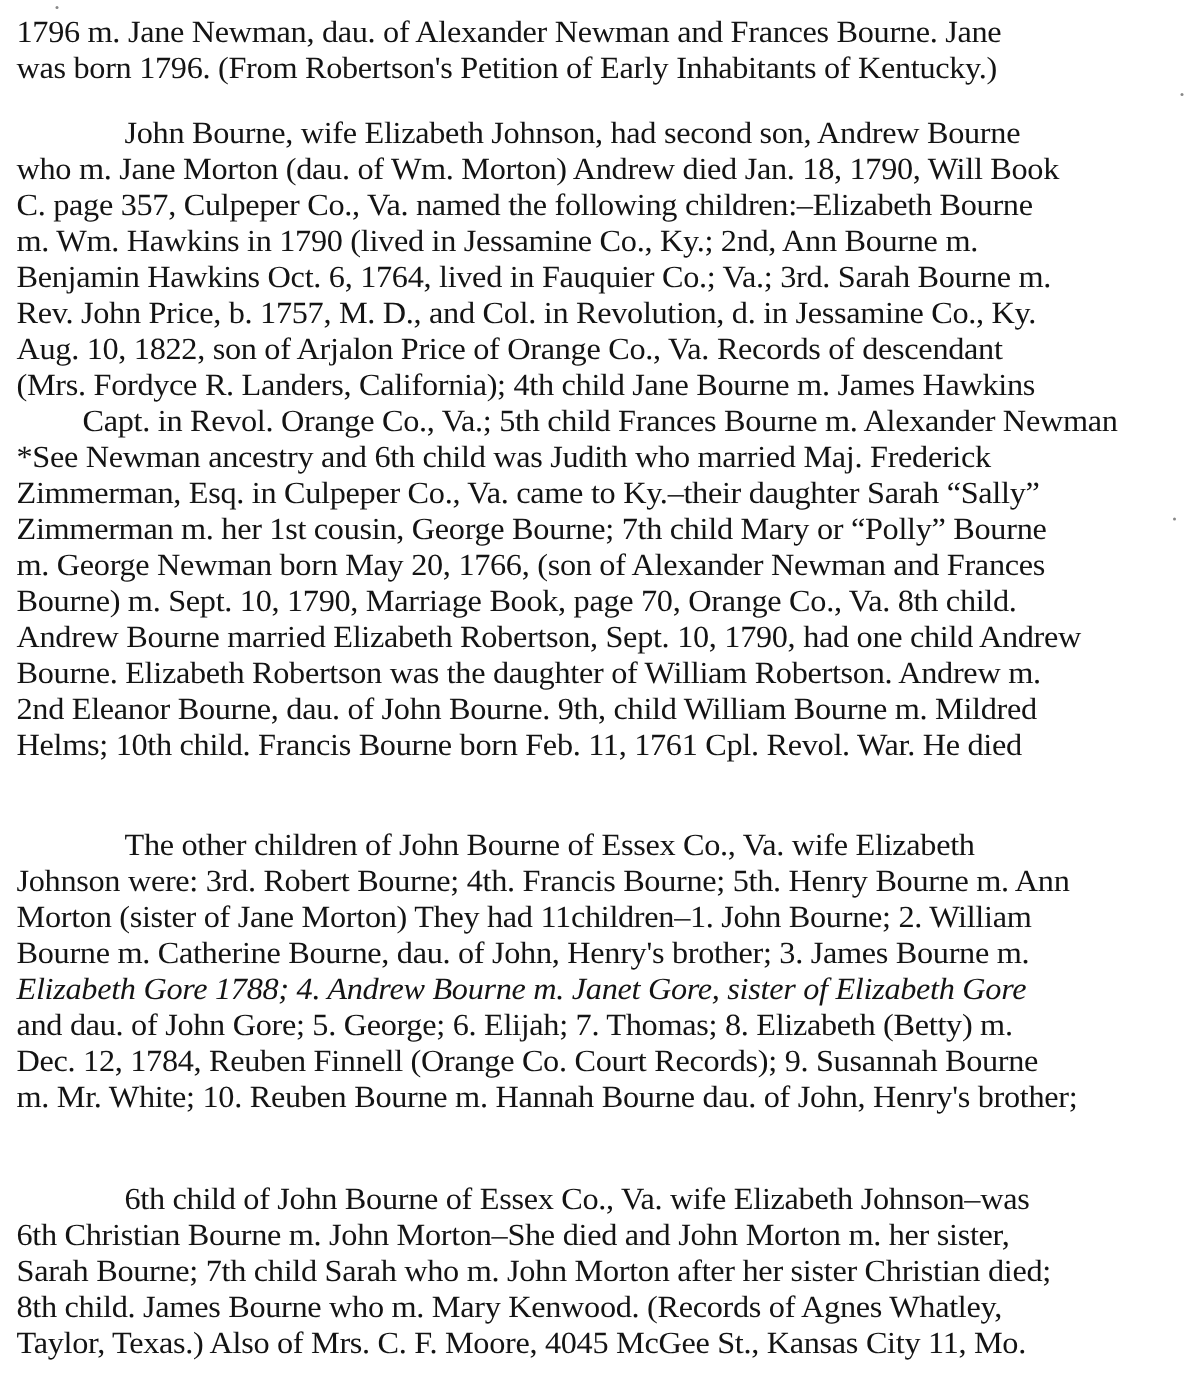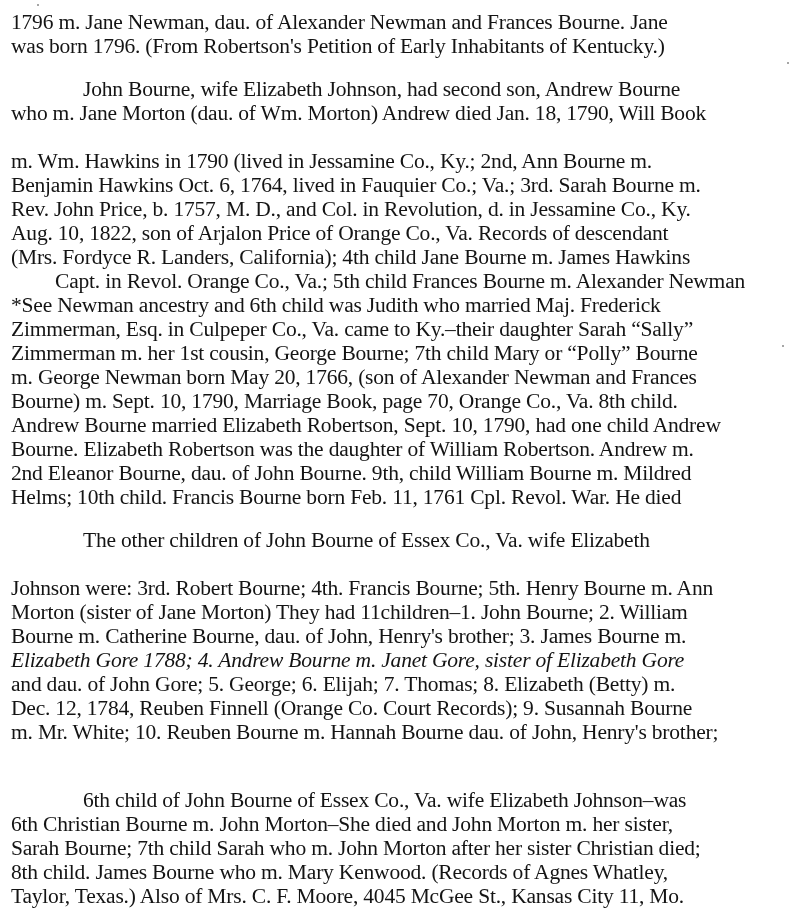--- a/index.html
+++ b/index.html
@@ -35,37 +35,38 @@
 </head>
 <body>
 
 <div class="page">
 
   <div class="line" style="top: 10px; text-align: left; text-align-last: left;"><span style="display: inline-block; transform-origin: left center; transform: scaleX(1.05);">1796 m. Jane Newman, dau. of Alexander Newman and Frances Bourne.  Jane</span></div>
   <div class="line" style="top: 34px; text-align: left; text-align-last: left;"><span style="display: inline-block; transform-origin: left center; transform: scaleX(1.05);">was born 1796.  (From Robertson's Petition of Early Inhabitants of Kentucky.)</span></div>
 
   <div class="line indent" style="top: 77px; text-align: left; text-align-last: left;"><span style="display: inline-block; transform-origin: left center; transform: scaleX(1.05);">John Bourne, wife Elizabeth Johnson, had second son, Andrew Bourne</span></div>
   <div class="line" style="top: 101px; text-align: left; text-align-last: left;"><span style="display: inline-block; transform-origin: left center; transform: scaleX(1.05);">who m. Jane Morton (dau. of Wm. Morton)  Andrew died Jan. 18, 1790, Will Book</span></div>
+  <div class="line" style="top: 125px; text-align: left; text-align-last: left;"><span style="display: inline-block; transform-origin: left center; transform: scaleX(1.05);">C. page 357, Culpeper Co., Va. named the following children:–Elizabeth Bourne</span></div>
   <div class="line" style="top: 149px; text-align: right; text-align-last: left;"><span style="display: inline-block; transform-origin: left center; transform: scaleX(1.05);">m. Wm. Hawkins in 1790 (lived in Jessamine Co., Ky.; 2nd, Ann Bourne m.</span></div>
   <div class="line" style="top: 173px; text-align: left; text-align-last: left;"><span style="display: inline-block; transform-origin: left center; transform: scaleX(1.05);">Benjamin Hawkins Oct. 6, 1764, lived in Fauquier Co.; Va.; 3rd. Sarah Bourne m.</span></div>
   <div class="line" style="top: 197px; text-align: left; text-align-last: left;"><span style="display: inline-block; transform-origin: left center; transform: scaleX(1.05);">Rev. John Price, b. 1757, M. D., and Col. in Revolution, d. in Jessamine Co., Ky.</span></div>
   <div class="line" style="top: 221px; text-align: left; text-align-last: left;"><span style="display: inline-block; transform-origin: left center; transform: scaleX(1.05);">Aug. 10, 1822, son of Arjalon Price of Orange Co., Va.  Records of descendant</span></div>
   <div class="line" style="top: 245px; text-align: left; text-align-last: left;"><span style="display: inline-block; transform-origin: left center; transform: scaleX(1.05);">(Mrs. Fordyce R. Landers, California); 4th child Jane Bourne m. James Hawkins</span></div>
   <div class="line" style="top: 269px; text-align: left; text-align-last: left; margin-left: 44px;"><span style="display: inline-block; transform-origin: left center; transform: scaleX(1.05);">Capt. in Revol. Orange Co., Va.; 5th child Frances Bourne m. Alexander Newman</span></div>
   <div class="line" style="top: 293px; text-align: left; text-align-last: left;"><span style="display: inline-block; transform-origin: left center; transform: scaleX(1.05);">*See Newman ancestry and 6th child was Judith who married Maj. Frederick</span></div>
   <div class="line" style="top: 317px; text-align: left; text-align-last: left;"><span style="display: inline-block; transform-origin: left center; transform: scaleX(1.05);">Zimmerman, Esq. in Culpeper Co., Va. came to Ky.–their daughter Sarah “Sally”</span></div>
   <div class="line" style="top: 341px; text-align: left; text-align-last: left;"><span style="display: inline-block; transform-origin: left center; transform: scaleX(1.05);">Zimmerman m. her 1st cousin, George Bourne; 7th child Mary or “Polly” Bourne</span></div>
   <div class="line" style="top: 365px; text-align: left; text-align-last: left;"><span style="display: inline-block; transform-origin: left center; transform: scaleX(1.05);">m. George Newman born May 20, 1766, (son of Alexander Newman and Frances</span></div>
   <div class="line" style="top: 389px; text-align: left; text-align-last: left;"><span style="display: inline-block; transform-origin: left center; transform: scaleX(1.05);">Bourne) m. Sept. 10, 1790, Marriage Book, page 70, Orange Co., Va.  8th child.</span></div>
   <div class="line" style="top: 413px; text-align: left; text-align-last: left;"><span style="display: inline-block; transform-origin: left center; transform: scaleX(1.05);">Andrew Bourne married Elizabeth Robertson, Sept. 10, 1790, had one child Andrew</span></div>
   <div class="line" style="top: 437px; text-align: left; text-align-last: left;"><span style="display: inline-block; transform-origin: left center; transform: scaleX(1.05);">Bourne.  Elizabeth Robertson was the daughter of William Robertson.  Andrew m.</span></div>
   <div class="line" style="top: 461px; text-align: left; text-align-last: left;"><span style="display: inline-block; transform-origin: left center; transform: scaleX(1.05);">2nd Eleanor Bourne, dau. of John Bourne.  9th, child William Bourne m. Mildred</span></div>
   <div class="line" style="top: 485px; text-align: left; text-align-last: left;"><span style="display: inline-block; transform-origin: left center; transform: scaleX(1.05);">Helms; 10th child. Francis Bourne born Feb. 11, 1761 Cpl. Revol. War.  He died</span></div>
 
-  <div class="line indent" style="top: 528px; text-align: center; text-align-last: left; font-family: Liberation Serif, serif;"><span style="display: inline-block; transform-origin: left center; transform: scaleX(1.05);">The other children of John Bourne of Essex Co., Va. wife Elizabeth</span></div>
+  <div class="line indent" style="top: 552px; text-align: center; text-align-last: left; font-family: Liberation Serif, serif;"><span style="display: inline-block; transform-origin: left center; transform: scaleX(1.05);">The other children of John Bourne of Essex Co., Va. wife Elizabeth</span></div>
   <div class="line" style="top: 576px; text-align: left; text-align-last: left;"><span style="display: inline-block; transform-origin: left center; transform: scaleX(1.05);">Johnson were: 3rd. Robert Bourne; 4th. Francis Bourne; 5th. Henry Bourne m. Ann</span></div>
   <div class="line" style="top: 600px; text-align: left; text-align-last: left;"><span style="display: inline-block; transform-origin: left center; transform: scaleX(1.05);">Morton (sister of Jane Morton)  They had 11children–1. John Bourne; 2. William</span></div>
   <div class="line" style="top: 624px; text-align: right; text-align-last: left;"><span style="display: inline-block; transform-origin: left center; transform: scaleX(1.05);">Bourne m. Catherine Bourne, dau. of John, Henry's brother; 3. James Bourne m.</span></div>
   <div class="line" style="top: 648px; text-align: left; text-align-last: left; font-style: italic;"><span style="display: inline-block; transform-origin: left center; transform: scaleX(1.05);">Elizabeth Gore 1788; 4. Andrew Bourne m. Janet Gore, sister of Elizabeth Gore</span></div>
   <div class="line" style="top: 672px; text-align: left; text-align-last: left;"><span style="display: inline-block; transform-origin: left center; transform: scaleX(1.05);">and dau. of John Gore; 5. George; 6. Elijah; 7. Thomas; 8. Elizabeth (Betty) m.</span></div>
   <div class="line" style="top: 696px; text-align: right; text-align-last: left;"><span style="display: inline-block; transform-origin: left center; transform: scaleX(1.05);">Dec. 12, 1784, Reuben Finnell (Orange Co. Court Records); 9. Susannah Bourne</span></div>
   <div class="line" style="top: 720px; text-align: left; text-align-last: left;"><span style="display: inline-block; transform-origin: left center; transform: scaleX(1.05);">m. Mr. White; 10. Reuben Bourne m. Hannah Bourne dau. of John, Henry's brother;</span></div>
 
   <div class="line indent" style="top: 788px; text-align: left; text-align-last: left;"><span style="display: inline-block; transform-origin: left center; transform: scaleX(1.05);">6th child of John Bourne of Essex Co., Va. wife Elizabeth Johnson–was</span></div>
   <div class="line" style="top: 812px; text-align: left; text-align-last: left;"><span style="display: inline-block; transform-origin: left center; transform: scaleX(1.05);">6th Christian Bourne m. John Morton–She died and John Morton m. her sister,</span></div>

